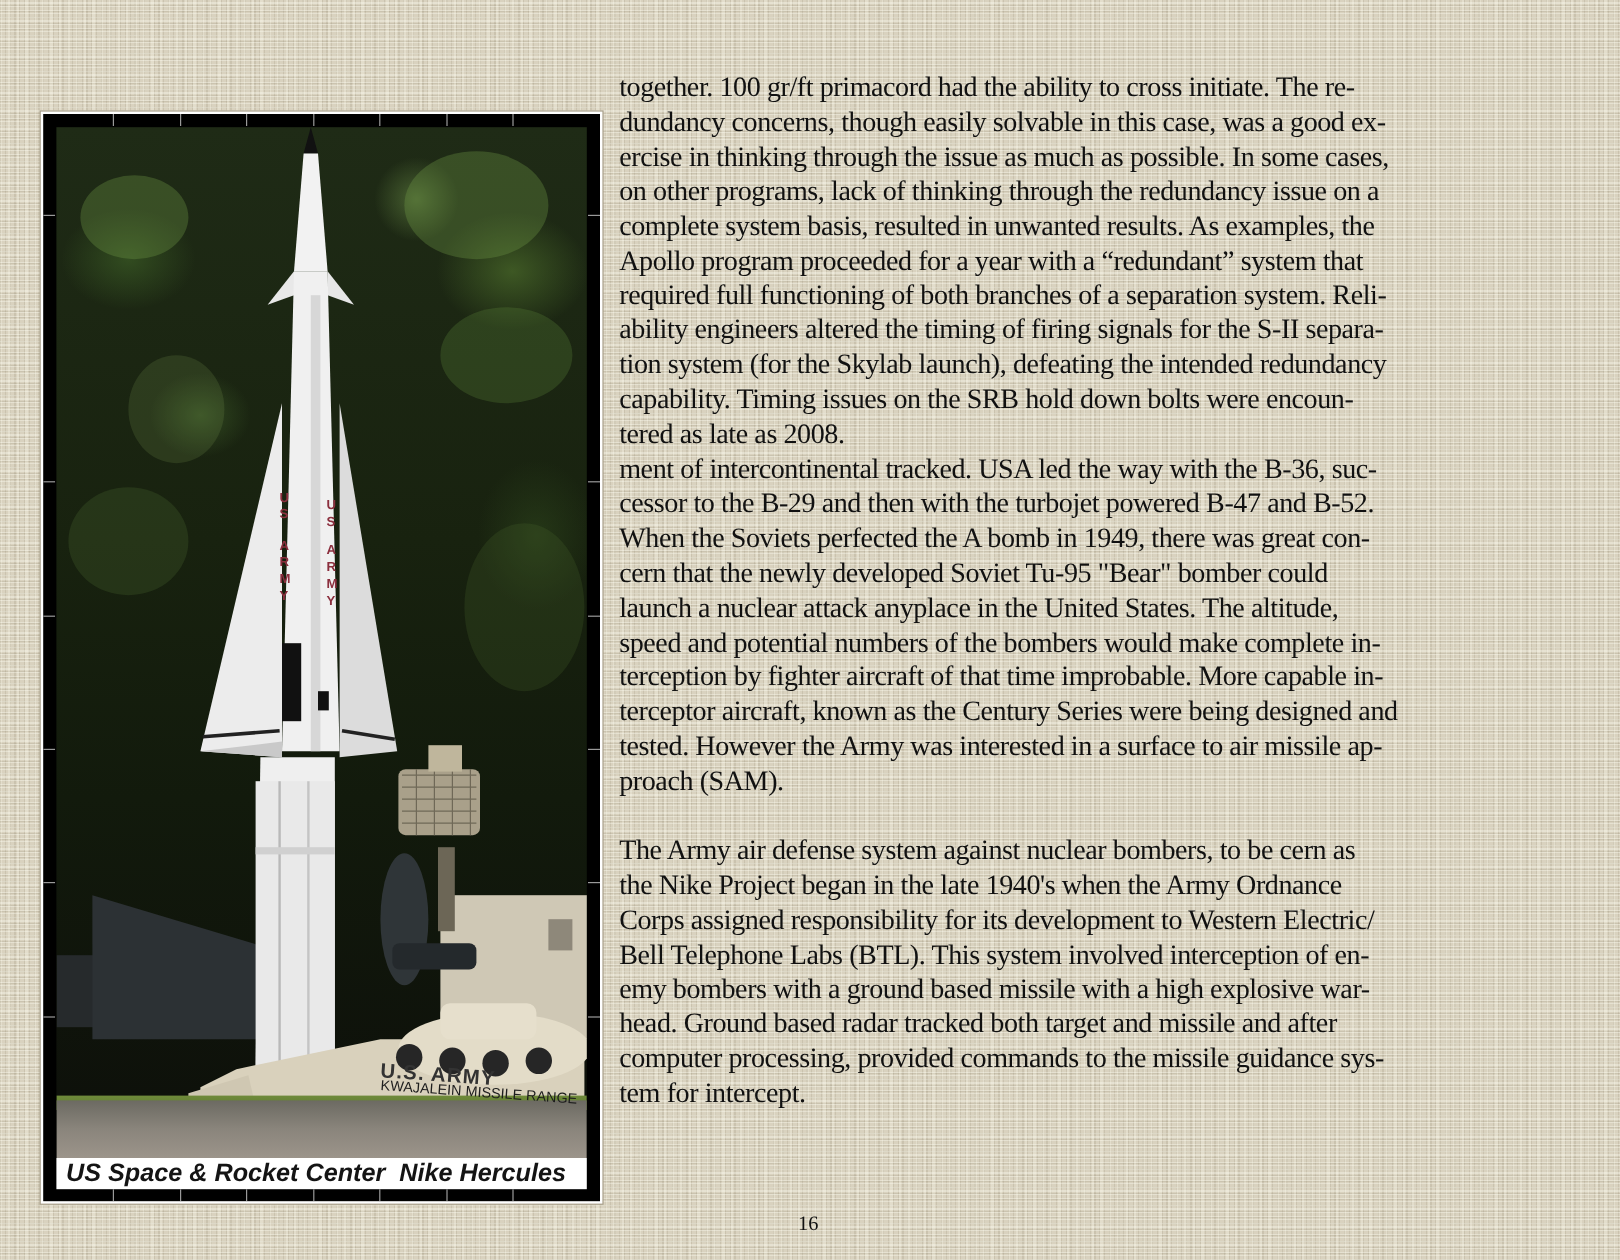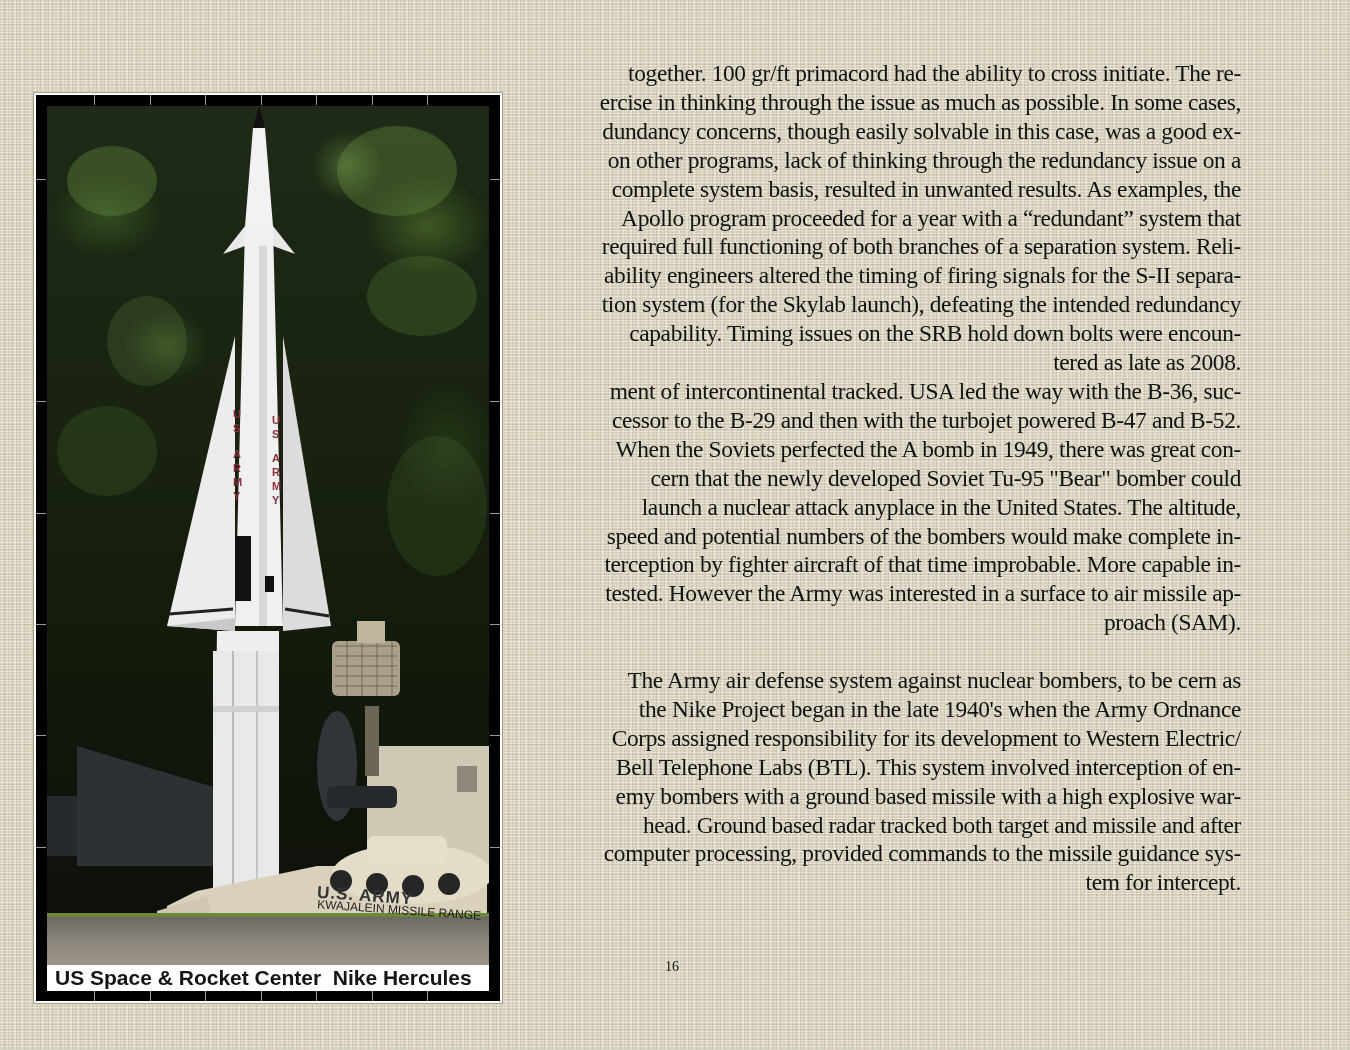--- a/index.html
+++ b/index.html
@@ -65,36 +65,37 @@
 
     .caption-band {
       position: absolute; left: 11px; right: 11px; bottom: 10px; height: 26px;
       background: #fff;
     }
     .caption {
       position: absolute; left: 8px; bottom: 0px;
       font-family: "Liberation Sans", "DejaVu Sans", sans-serif;
       font-weight: bold; font-size: 21px; color: #141414; white-space: pre;
       line-height: 26px;
+      font-style: italic;
     }
 
     
     .text-col {
       position: absolute; left: 516px; top: 59px; width: 725px;
       font-size: 23.4px; line-height: 28.9px; letter-spacing: -0.35px;
     }
-    .line { display: block; white-space: nowrap; text-align: right; }
+    .line { display: block; white-space: nowrap; }
     .heading {
       display: block; text-align: center; font-weight: bold;
       margin-top: 14px; margin-bottom: 5px; font-size: 23.4px;
       padding-left: 0; width: 710px;
     }
     .spacer { display: block; height: 28.9px; }
     .page-num {
-      position: absolute; left: 665px; top: 959px; font-size: 14px;
+      position: absolute; left: 665px; top: 1010px; font-size: 17px;
     }
   </style>
 </head>
 <body>
 
 <div class="photo-frame">
   <div class="photo-inner">
     <div class="strip-top">
       <div class="tick-h" style="left:58px"></div>
         <div class="tick-h" style="left:114px"></div>
@@ -214,41 +215,42 @@
 
     <div class="caption-band">
       <span class="caption">US Space &amp; Rocket Center  Nike Hercules</span>
     </div>
   </div>
 </div>
 
 <div class="text-col">
   <div>
     <span class="line">together.  100 gr/ft primacord had the ability to cross initiate.  The re-</span>
+    <span class="line">dundancy concerns, though easily solvable in this case, was a good ex-</span>
     <span class="line">ercise in thinking through the issue as much as possible.  In some cases,</span>
-    <span class="line">dundancy concerns, though easily solvable in this case, was a good ex-</span>
     <span class="line">on other programs, lack of thinking through the redundancy issue on a</span>
     <span class="line">complete system basis, resulted in unwanted results.  As examples, the</span>
     <span class="line">Apollo program proceeded for a year with a “redundant” system that</span>
     <span class="line">required full functioning of both branches of a separation system.  Reli-</span>
     <span class="line">ability engineers altered the timing of firing signals for the S-II separa-</span>
     <span class="line">tion system (for the Skylab launch), defeating the intended redundancy</span>
     <span class="line">capability.  Timing issues on the SRB hold down bolts were encoun-</span>
     <span class="line">tered as late as 2008.</span>
   </div>
 
 
   <div>
     <span class="line">ment of intercontinental tracked.  USA led the way with the B-36, suc-</span>
     <span class="line">cessor to the B-29 and then with the turbojet powered B-47 and B-52.</span>
     <span class="line">When the Soviets perfected the A bomb in 1949, there was great con-</span>
     <span class="line">cern that the newly developed Soviet Tu-95 "Bear" bomber could</span>
     <span class="line">launch a nuclear attack anyplace in the United States.  The altitude,</span>
     <span class="line">speed and potential numbers of the bombers would make complete in-</span>
     <span class="line">terception by fighter aircraft of that time improbable.  More capable in-</span>
+    <span class="line">terceptor aircraft, known as the Century Series were being designed and</span>
     <span class="line">tested.  However the Army was interested in a surface to air missile ap-</span>
     <span class="line">proach (SAM).</span>
   </div>
 
   <span class="spacer"></span>
 
   <div>
     <span class="line">The Army air defense system against nuclear bombers, to be cern as</span>
     <span class="line">the Nike Project began in the late 1940's when the Army Ordnance</span>
     <span class="line">Corps assigned responsibility for its development to Western Electric/</span>

